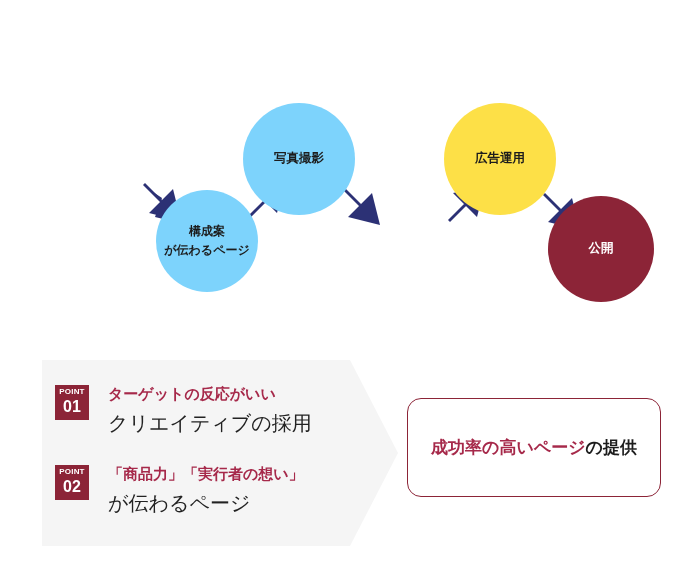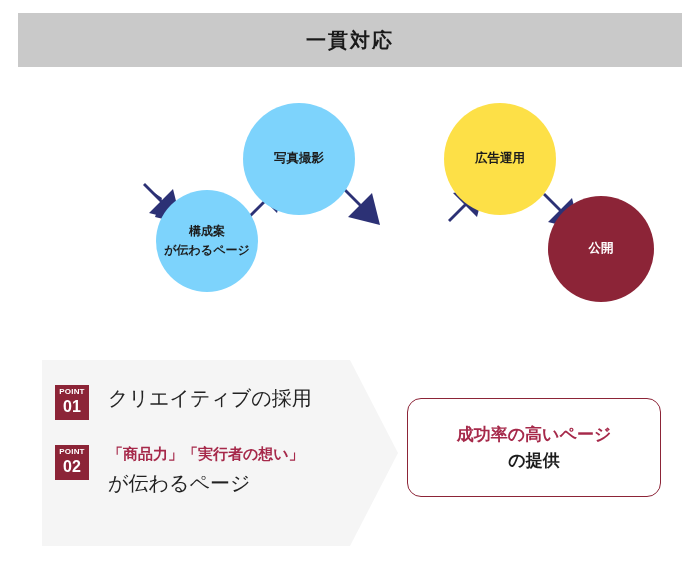--- a/index.html
+++ b/index.html
@@ -162,21 +162,21 @@
   .callout {
     position: absolute;
     left: 407px;
     top: 398px;
     width: 254px;
     height: 99px;
     border: 1.5px solid #8c2437;
     border-radius: 14px;
     background: #ffffff;
     display: flex;
-    flex-direction: column;
+    flex-direction: row;
     align-items: center;
     justify-content: center;
     box-sizing: border-box;
   }
   .callout .r1 {
     display: block;
     font-size: 17px;
     font-weight: bold;
     color: #a6294a;
     line-height: 1.5;
@@ -189,23 +189,20 @@
     color: #1c1c1c;
     line-height: 1.5;
     white-space: nowrap;
   }
 </style>
 </head>
 <body>
 
 <div id="stage">
 
-  <div class="header-band">
-    <span class="header-title">一貫対応</span>
-  </div>
 
   <div class="flow-layer">
 
     <svg class="arrow-svg" viewBox="0 0 700 330">
       <g fill="#2c3175">
 
         <g>
           <polygon points="143,185 160,202 173,189 181,221 149,213 162,200 145,183"></polygon>
           <polygon points="150,190 178,218 184,224 155,217 162,198"></polygon>
         </g>
@@ -254,20 +251,21 @@
     </svg>
 
     <div class="points-list">
 
       <div class="point-row">
         <div class="point-badge">
           <span class="badge-word">POINT</span>
           <span class="badge-num">01</span>
         </div>
         <div class="point-text">
+          <span class="t1">ターゲットの反応がいい</span>
           <span class="t2">クリエイティブの採用</span>
         </div>
       </div>
 
       <div class="point-row">
         <div class="point-badge">
           <span class="badge-word">POINT</span>
           <span class="badge-num">02</span>
         </div>
         <div class="point-text">

